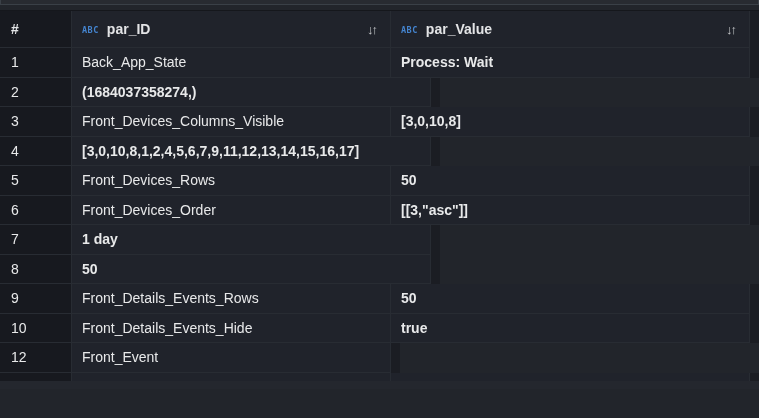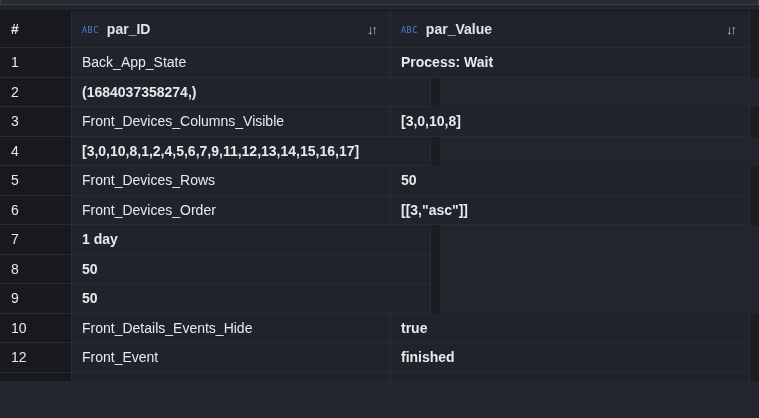--- a/index.html
+++ b/index.html
@@ -48,21 +48,21 @@
     width:72px;background:var(--num-bg);
     padding-left:11px;flex:none;
   }
   .cell.id{width:319px;flex:none;}
   .cell.val{width:359px;flex:none;font-weight:bold;}
   .gutter{width:9px;height:100%;background:var(--gutter);flex:none;}
 
   .trow.header .cell{font-weight:600;color:#e3e4e6;cursor:pointer;padding-right:14px;}
   .type-icon{
     font-family:"DejaVu Sans Mono","Liberation Mono",monospace;
-    font-size:8.5px;font-weight:400;letter-spacing:.5px;
+    font-size:8.5px;font-weight:700;letter-spacing:.5px;
     color:var(--blue);margin-right:8px;flex:none;transform:translateY(.5px);
   }
   .sort-icon{
     margin-left:auto;color:var(--sort);
     font-size:13px;font-weight:400;letter-spacing:-2px;
     display:flex;align-items:center;padding-left:2px;
   }
   .sort-icon span{line-height:1;}
 
   .bottom-strip{height:8px;width:759px;background:#24272e;}
@@ -183,20 +183,23 @@
           </div>
     <div class="cell val">
             <span>50</span>
           </div>
     <div class="gutter"></div>
   </div>
         <div class="trow">
     <div class="cell num">
             <span>9</span>
           </div>
+    <div class="cell id">
+            <span>Front_Details_Events_Rows</span>
+          </div>
     <div class="cell val">
             <span>50</span>
           </div>
     <div class="gutter"></div>
   </div>
         <div class="trow">
     <div class="cell num">
             <span>10</span>
           </div>
     <div class="cell id">
@@ -206,23 +209,20 @@
             <span>true</span>
           </div>
     <div class="gutter"></div>
   </div>
         <div class="trow">
     <div class="cell num">
             <span>12</span>
           </div>
     <div class="cell id">
             <span>Front_Event</span>
-          </div>
-    <div class="cell val">
-            <span>finished</span>
           </div>
     <div class="gutter"></div>
   </div>
       </div>
 
     <div class="trow partial">
       <div class="cell num"></div>
       <div class="cell id"></div>
       <div class="cell val"></div>
       <div class="gutter"></div>

